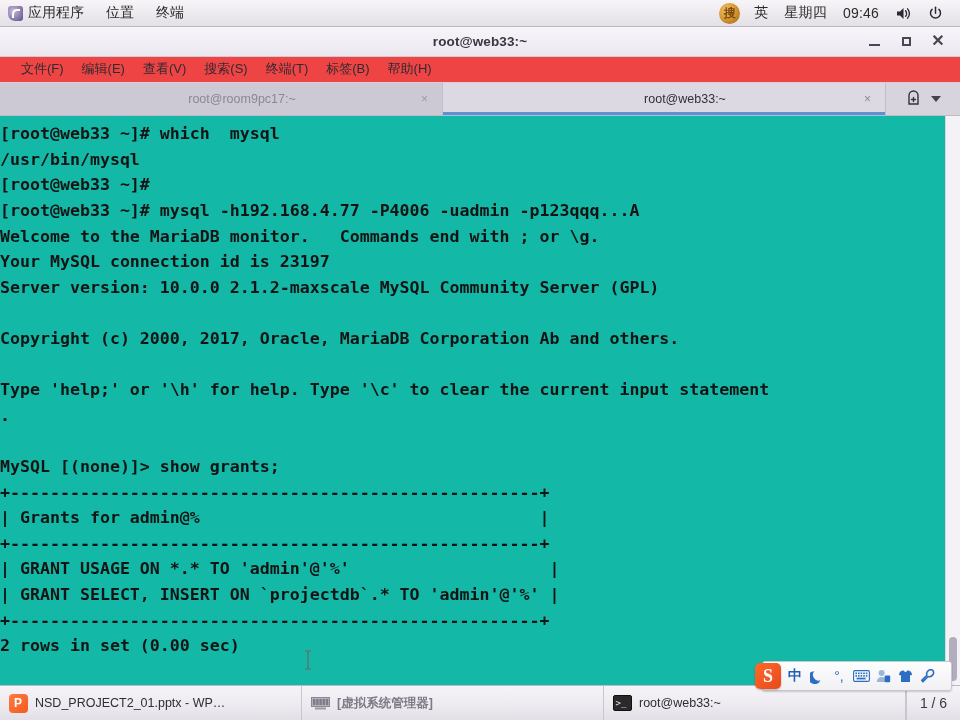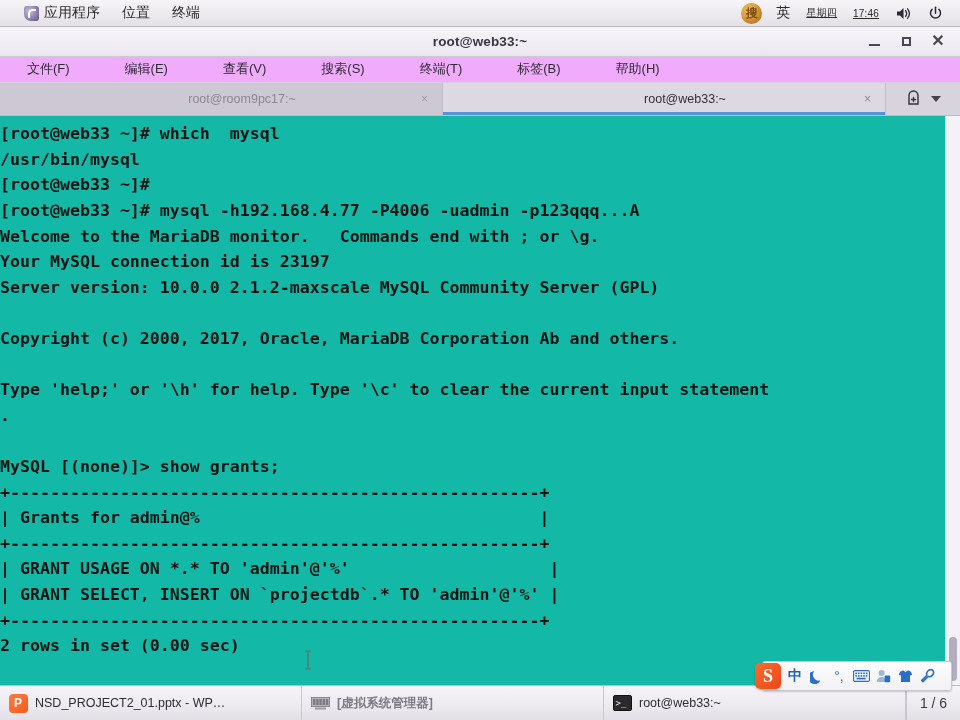--- a/index.html
+++ b/index.html
@@ -16,21 +16,21 @@
     background: #ffffff;
   }
 
   
   #top-panel {
     position: absolute; left: 0; top: 0; width: 960px; height: 27px;
     background: linear-gradient(to bottom, #f7f5f8 0%, #eceaee 55%, #e3e0e6 100%);
     border-bottom: 1px solid #bcb8c2;
     display: flex; align-items: center;
   }
-  .panel-left { display: flex; align-items: center; height: 100%; padding-left: 20px; gap: 0px; }
+  .panel-left { display: flex; align-items: center; height: 100%; padding-left: 4px; gap: 0px; }
   .panel-item {
     font-size: 14px; color: #2b2b2b; padding: 0 11px; height: 100%;
     display: flex; align-items: center; cursor: default; white-space: nowrap;
   }
   .panel-item.with-icon { padding-left: 4px; }
   .fedora-logo {
     width: 15px; height: 15px; margin-right: 5px;
     background: radial-gradient(circle at 35% 35%, #c9bddc 0%, #8e7fb0 55%, #5c4f80 100%);
     border-radius: 3px 3px 3px 7px;
     position: relative;
@@ -49,21 +49,21 @@
     font-size: 14px; color: #2b2b2b; padding: 0 8px; height: 100%;
     display: flex; align-items: center; white-space: nowrap;
   }
   .sogou-tray {
     width: 21px; height: 21px; border-radius: 50%;
     background: radial-gradient(circle at 35% 32%, #f0c069 0%, #d99a35 45%, #9c6414 100%);
     display: flex; align-items: center; justify-content: center;
     color: #7a4a0d; font-size: 12px; font-weight: bold;
     margin-right: 6px;
   }
-  .clock { font-size: 10px; letter-spacing: .2px; text-decoration: underline; }
+  .clock { font-size: 14px; letter-spacing: .2px; }
   .icon-svg { display: block; }
 
   
   #bg-window-edge {
     position: absolute; left: 262px; top: -6px; width: 434px; height: 12px;
     background: #eae7ee; border: 1px solid #a9a3b4; border-radius: 6px 6px 0 0;
     z-index: 0;
   }
 
   
@@ -88,23 +88,23 @@
   }
   .win-btn {
     width: 32px; height: 30px; display: flex; align-items: center; justify-content: center;
     color: #4a4654; font-size: 13px;
   }
   .win-btn .gl-min { display:block; width:11px; height:2px; background:#4a4654; margin-top:7px;}
   .win-btn .gl-max { display:block; width:9px; height:9px; border:2px solid #4a4654;}
   .win-btn .gl-close { font-size:16px; line-height:1; font-weight:bold; }
 
   #menubar {
-    height: 27px; background: #f0abfc;
+    height: 27px; background: #ef4444;
     border-bottom: 1px solid #d4cfda;
-    display: flex; align-items: center; padding-left: 18px; gap: 37px;
+    display: flex; align-items: center; padding-left: 12px;
   }
   .menu-item {
     font-size: 13px; color: #2e2b33; padding: 3px 9px; white-space: nowrap;
   }
 
   
   #tabbar {
     height: 35px; background: #d8d4dd;
     display: flex; align-items: stretch; position: relative;
     border-bottom: 1px solid #bfbac8;
@@ -247,21 +247,21 @@
       </div>
       <div class="panel-item">
         <span>终端</span>
       </div>
     </div>
 
     <div class="panel-right">
       <div class="sogou-tray">搜</div>
       <div class="tray-item">英</div>
       <div class="tray-item clock">星期四</div>
-      <div class="tray-item clock">17:46</div>
+      <div class="tray-item clock">09:46</div>
       <div class="tray-item">
         <svg class="icon-svg" width="17" height="15" viewBox="0 0 17 15" aria-hidden="true">
           <path d="M2 5.5h3L8.5 2v11L5 9.5H2z" fill="#2d2a33"></path>
           <path d="M10.6 4.6a5 5 0 0 1 0 5.8" stroke="#2d2a33" stroke-width="1.3" fill="none" stroke-linecap="round"></path>
           <path d="M12.6 2.8a7.6 7.6 0 0 1 0 9.4" stroke="#2d2a33" stroke-width="1.3" fill="none" stroke-linecap="round"></path>
         </svg>
       </div>
       <div class="tray-item">
         <svg class="icon-svg" width="15" height="15" viewBox="0 0 15 15" aria-hidden="true">
           <path d="M7.5 1.2v6" stroke="#2d2a33" stroke-width="1.5" stroke-linecap="round"></path>

